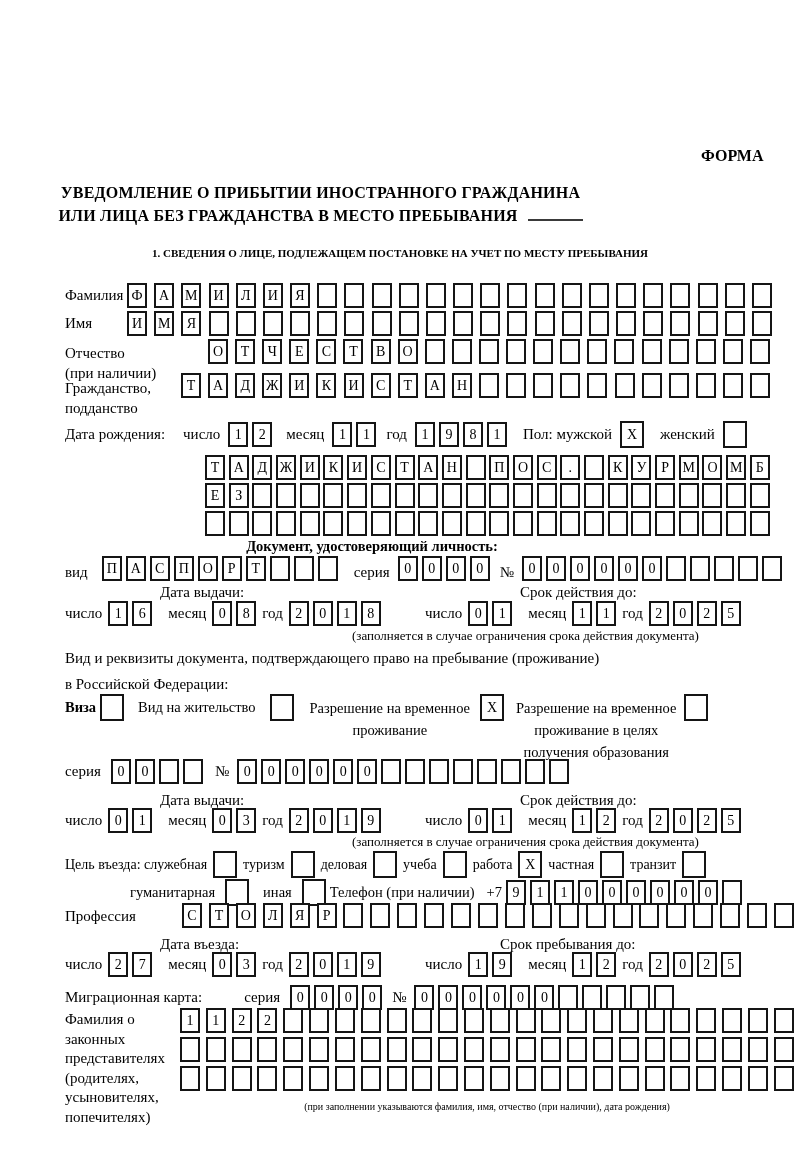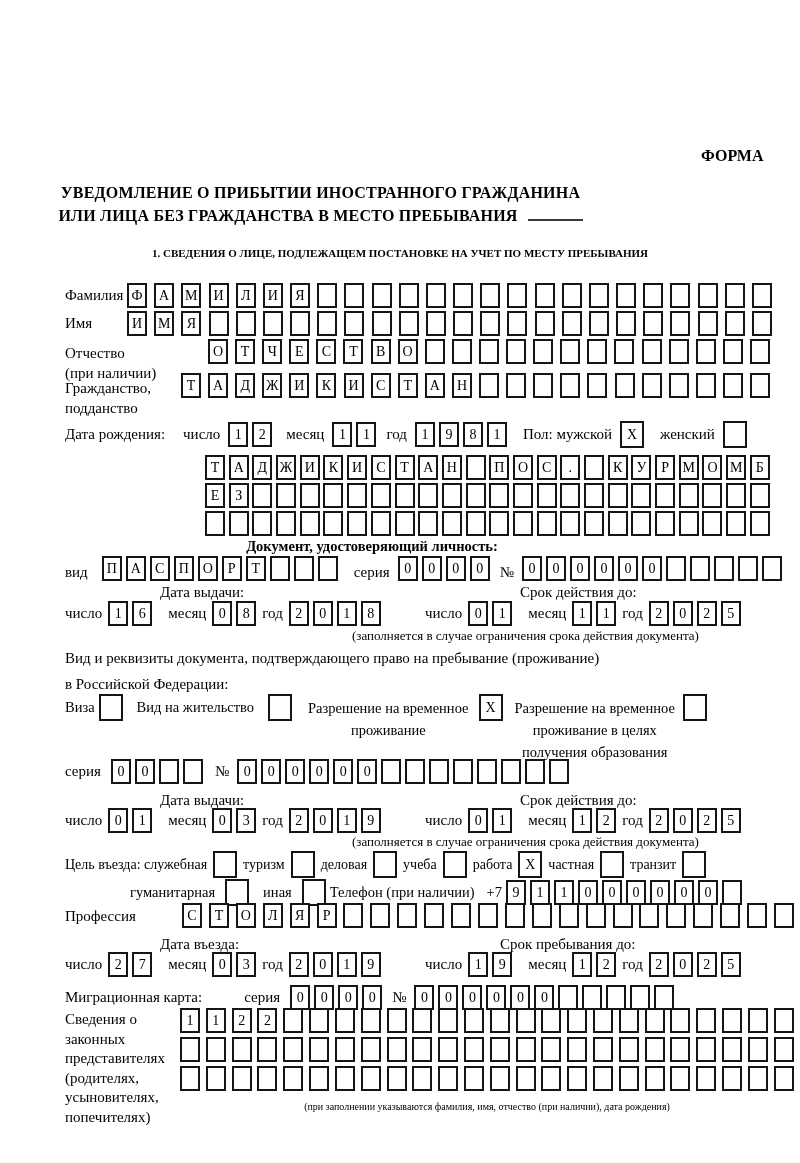--- a/index.html
+++ b/index.html
@@ -340,21 +340,21 @@
         <span class="cell">2</span>
         <span class="cell">5</span>
       </div>
   </div>
   <div class="abs note" style="left:352px; top:628px;">(заполняется в случае ограничения срока действия документа)</div>
 
   <div class="abs" style="left:65px; top:650px;">Вид и реквизиты документа, подтверждающего право на пребывание (проживание)</div>
   <div class="abs" style="left:65px; top:676px;">в Российской Федерации:</div>
 
   <div class="abs" style="left:65px; top:694px; display:flex; align-items:flex-start; font-size:14.5px;">
-    <span style="margin-top:5px;">Виза</span>
+    <span style="margin-top:5px;font-weight:bold;">Виза</span>
     <div class="group big" style="margin-left:4px;">
         <span class="cell"></span>
       </div>
     <span style="margin-left:14px; margin-top:5px;">Вид на жительство</span>
     <div class="group big" style="margin-left:14px;">
         <span class="cell"></span>
       </div>
     <div style="margin-left:16px; text-align:center; line-height:22px; margin-top:3px;">
       <div>Разрешение на временное</div>
       <div>проживание</div>
@@ -586,21 +586,21 @@
         <span class="cell">0</span>
         <span class="cell"></span>
         <span class="cell"></span>
         <span class="cell"></span>
         <span class="cell"></span>
         <span class="cell"></span>
       </div>
   </div>
 
   <div class="abs" style="left:65px; top:1010px; line-height:19.5px;">
-    <div>Сведения о</div>
+    <div>Фамилия о</div>
     <div>законных</div>
     <div>представителях</div>
     <div>(родителях,</div>
     <div>усыновителях,</div>
     <div>попечителях)</div>
   </div>
   <div class="abs cells" style="left:180px; top:1008px; width:614px;">
       <span class="cell">1</span>
       <span class="cell">1</span>
       <span class="cell">2</span>

